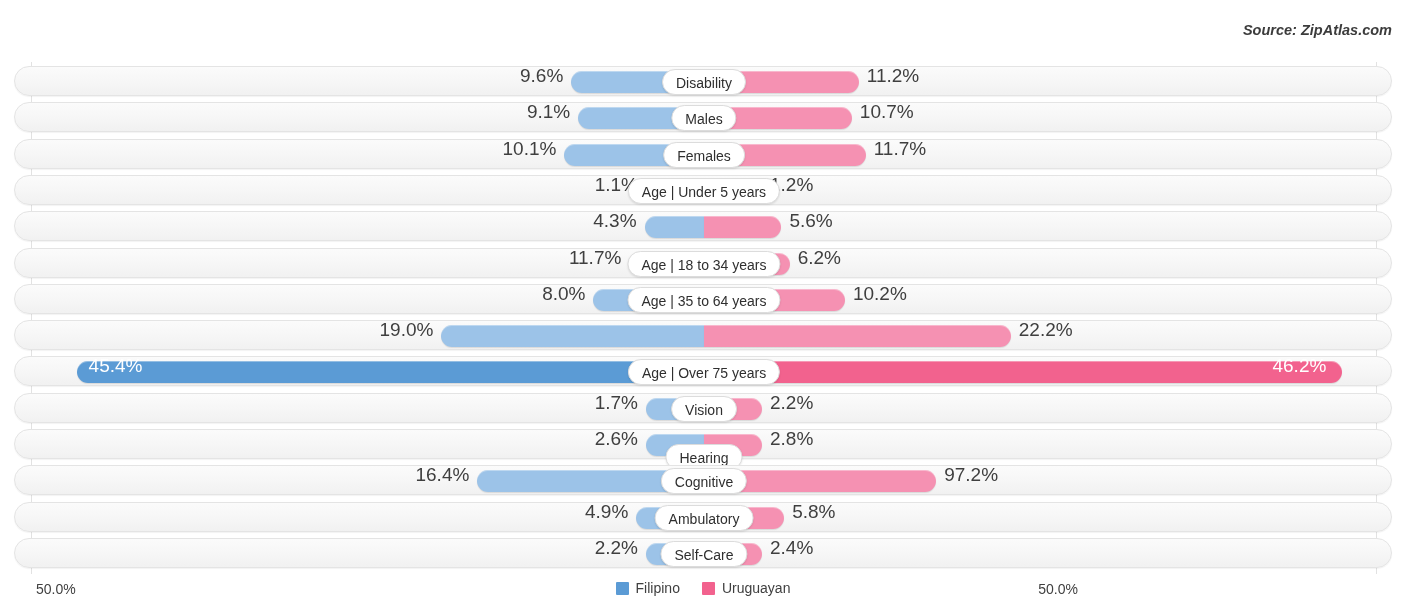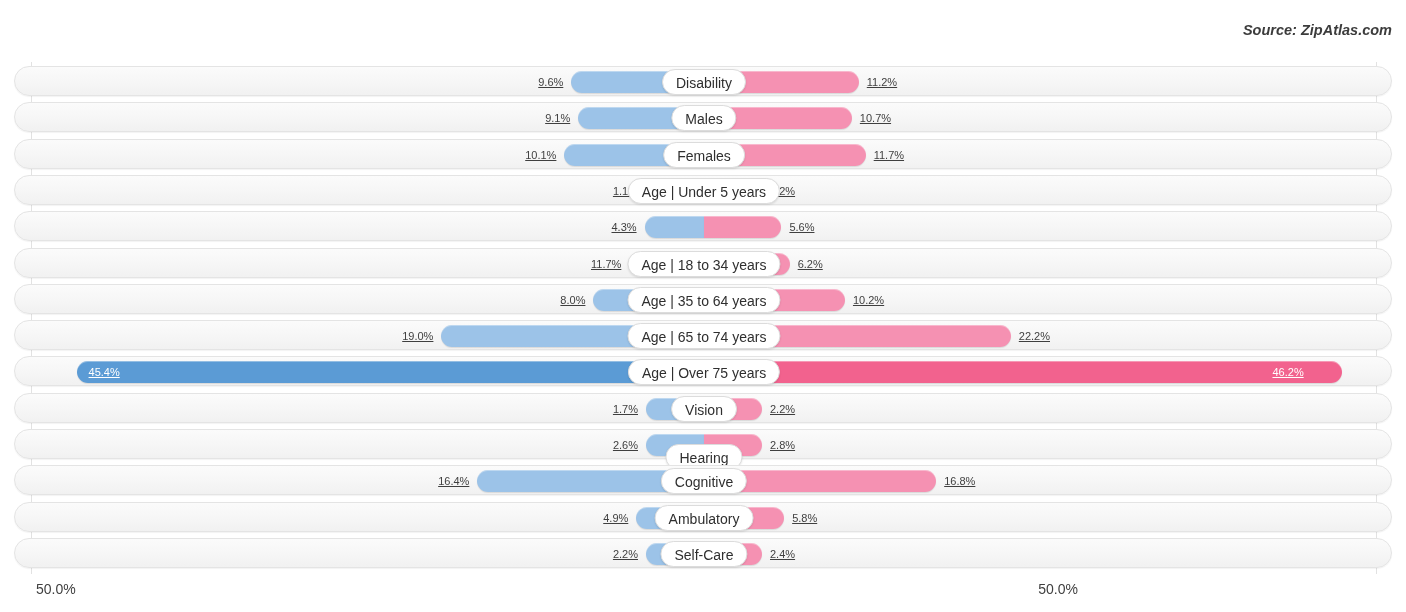--- a/index.html
+++ b/index.html
@@ -83,26 +83,25 @@
     border-radius: 11px 0 0 11px;
     box-shadow: inset 0 1px 0 rgba(255,255,255,0.35), 0 1px 1px rgba(0,0,0,0.10);
   }
   .bar.right {
     border-radius: 0 11px 11px 0;
     box-shadow: inset 0 1px 0 rgba(255,255,255,0.35), 0 1px 1px rgba(0,0,0,0.10);
   }
 
   .val {
     position: absolute;
-    top: 7px;
-    font-size: 11px;
+    top: 1px;
+    font-size: 19px;
     color: #3f3f3f;
     white-space: nowrap;
     line-height: 16px;
-    text-decoration: underline;
   }
   .val.inside {
     color: #ffffff;
   }
   .val.vleft  { text-align: right; }
   .val.vright { text-align: left; }
 
   .pill {
     position: absolute;
     top: 2px;
@@ -220,21 +219,20 @@
         <div class="bar right" style="left: 689px; width: 140.964px; background-color: rgb(245, 145, 178);"></div>
         <div class="val vleft" style="left: 468.44px; width: 102px;">8.0%</div>
         <div class="val vright" style="left: 837.964px;">10.2%</div>
         <div class="pill" style="left: 689px;">Age | 35 to 64 years</div>
       </div>
       <div class="row" style="top: 258.1px;">
         <div class="bar left" style="left: 426.42px; width: 262.58px; background: linear-gradient(rgb(156, 195, 232) 0%, rgb(156, 195, 232) 70%, rgb(156, 195, 232) 100%) rgb(156, 195, 232);"></div>
         <div class="bar right" style="left: 689px; width: 306.804px; background-color: rgb(245, 145, 178);"></div>
         <div class="val vleft" style="left: 316.42px; width: 102px;">19.0%</div>
         <div class="val vright" style="left: 1003.8px;">22.2%</div>
-        <div class="pill" style="left: 689px;">Age | 65 to 74 years</div>
       </div>
       <div class="row" style="top: 294.4px;">
         <div class="bar left" style="left: 61.572px; width: 627.428px; background: linear-gradient(rgb(91, 155, 213) 0%, rgb(91, 155, 213) 70%, rgb(91, 155, 213) 100%) rgb(91, 155, 213);"></div>
         <div class="bar right" style="left: 689px; width: 638.484px; background-color: rgb(242, 98, 142);"></div>
         <div class="val vleft inside" style="left: 73.572px; text-align: left;">45.4%</div>
         <div class="val vright inside" style="left: 1257.48px; width: 58px; text-align: left;">46.2%</div>
         <div class="pill" style="left: 689px;">Age | Over 75 years</div>
       </div>
       <div class="row" style="top: 330.7px;">
         <div class="bar left" style="left: 631px; width: 58px; background: linear-gradient(rgb(156, 195, 232) 0%, rgb(156, 195, 232) 70%, rgb(156, 195, 232) 100%) rgb(156, 195, 232);"></div>
@@ -247,21 +245,21 @@
         <div class="bar left" style="left: 631px; width: 58px; background: linear-gradient(rgb(156, 195, 232) 0%, rgb(156, 195, 232) 70%, rgb(156, 195, 232) 100%) rgb(156, 195, 232);"></div>
         <div class="bar right" style="left: 689px; width: 58px; background-color: rgb(245, 145, 178);"></div>
         <div class="val vleft" style="left: 521px; width: 102px;">2.6%</div>
         <div class="val vright" style="left: 755px;">2.8%</div>
         <div class="pill" style="left: 689px; margin-top: 12px;">Hearing</div>
       </div>
       <div class="row" style="top: 403.3px;">
         <div class="bar left" style="left: 462.352px; width: 226.648px; background: linear-gradient(rgb(156, 195, 232) 0%, rgb(156, 195, 232) 70%, rgb(156, 195, 232) 100%) rgb(156, 195, 232);"></div>
         <div class="bar right" style="left: 689px; width: 232.176px; background-color: rgb(245, 145, 178);"></div>
         <div class="val vleft" style="left: 352.352px; width: 102px;">16.4%</div>
-        <div class="val vright" style="left: 929.176px;">16.8%</div>
+        <div class="val vright" style="left: 929.176px;">97.2%</div>
         <div class="pill" style="left: 689px;">Cognitive</div>
       </div>
       <div class="row" style="top: 439.6px;">
         <div class="bar left" style="left: 621.282px; width: 67.718px; background: linear-gradient(rgb(156, 195, 232) 0%, rgb(156, 195, 232) 70%, rgb(156, 195, 232) 100%) rgb(156, 195, 232);"></div>
         <div class="bar right" style="left: 689px; width: 80.156px; background-color: rgb(245, 145, 178);"></div>
         <div class="val vleft" style="left: 511.282px; width: 102px;">4.9%</div>
         <div class="val vright" style="left: 777.156px;">5.8%</div>
         <div class="pill" style="left: 689px;">Ambulatory</div>
       </div>
       <div class="row" style="top: 475.9px;">
@@ -270,13 +268,14 @@
         <div class="val vleft" style="left: 521px; width: 102px;">2.2%</div>
         <div class="val vright" style="left: 755px;">2.4%</div>
         <div class="pill" style="left: 689px;">Self-Care</div>
       </div>
     </div>
 </div>
 
 <div id="footer">
   <div class="axis-label" id="axis-left">50.0%</div>
   <div class="axis-label" id="axis-right">50.0%</div>
+  <div id="legend"><span class="legend-item"><span class="swatch" style="background-color: rgb(91, 155, 213);"></span><span>Filipino</span></span><span class="legend-item"><span class="swatch" style="background-color: rgb(242, 98, 142);"></span><span>Uruguayan</span></span></div>
 </div>
 
 </body></html>

